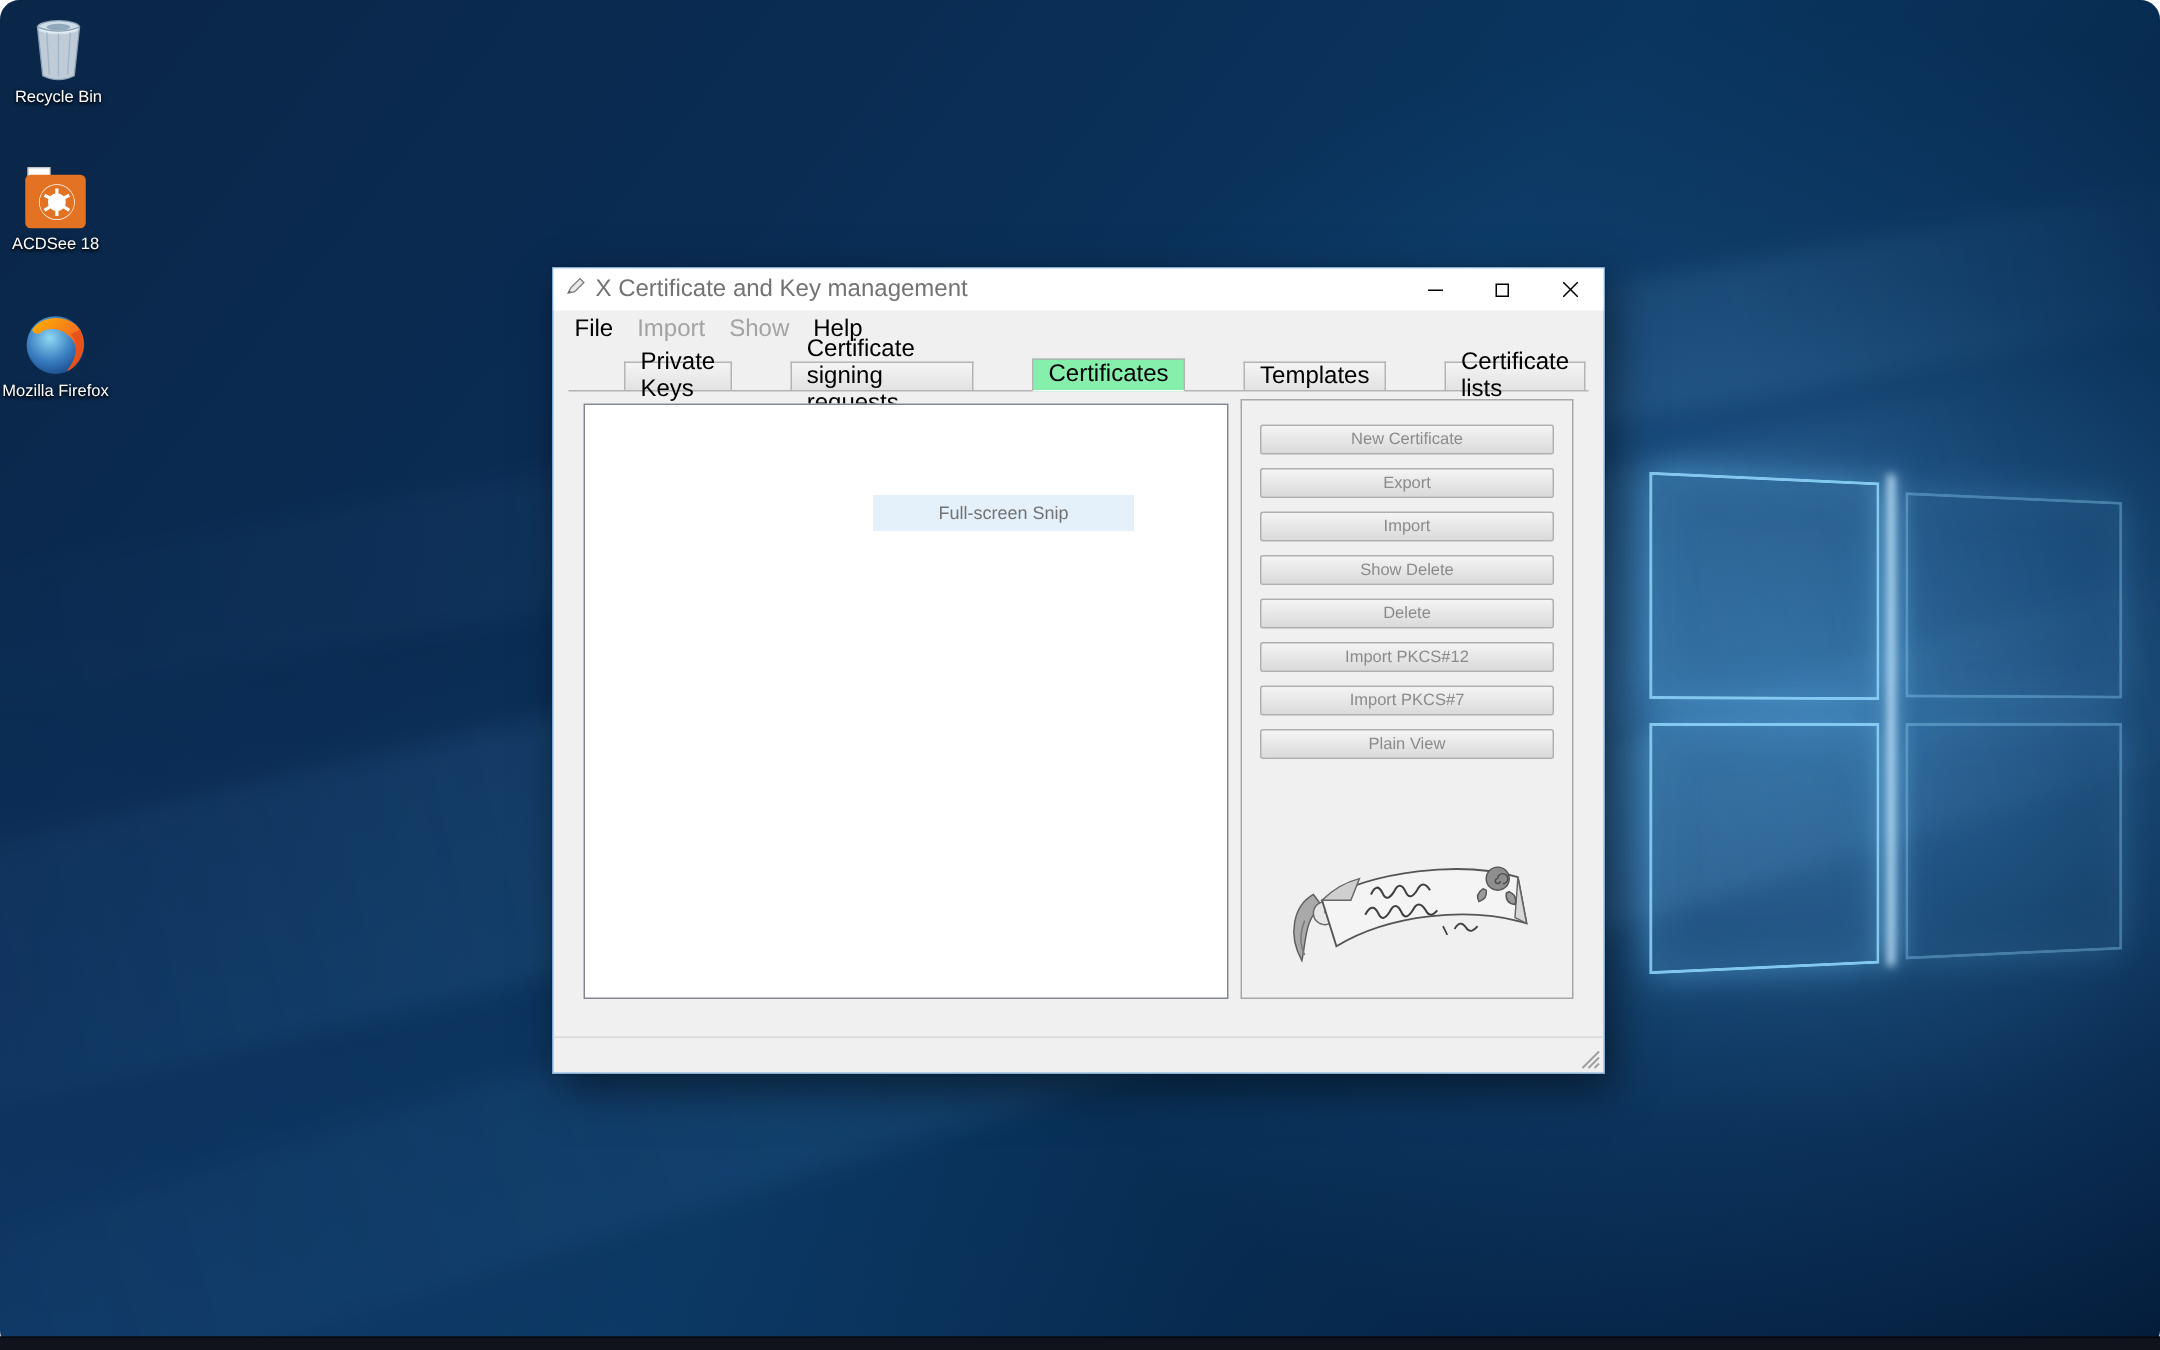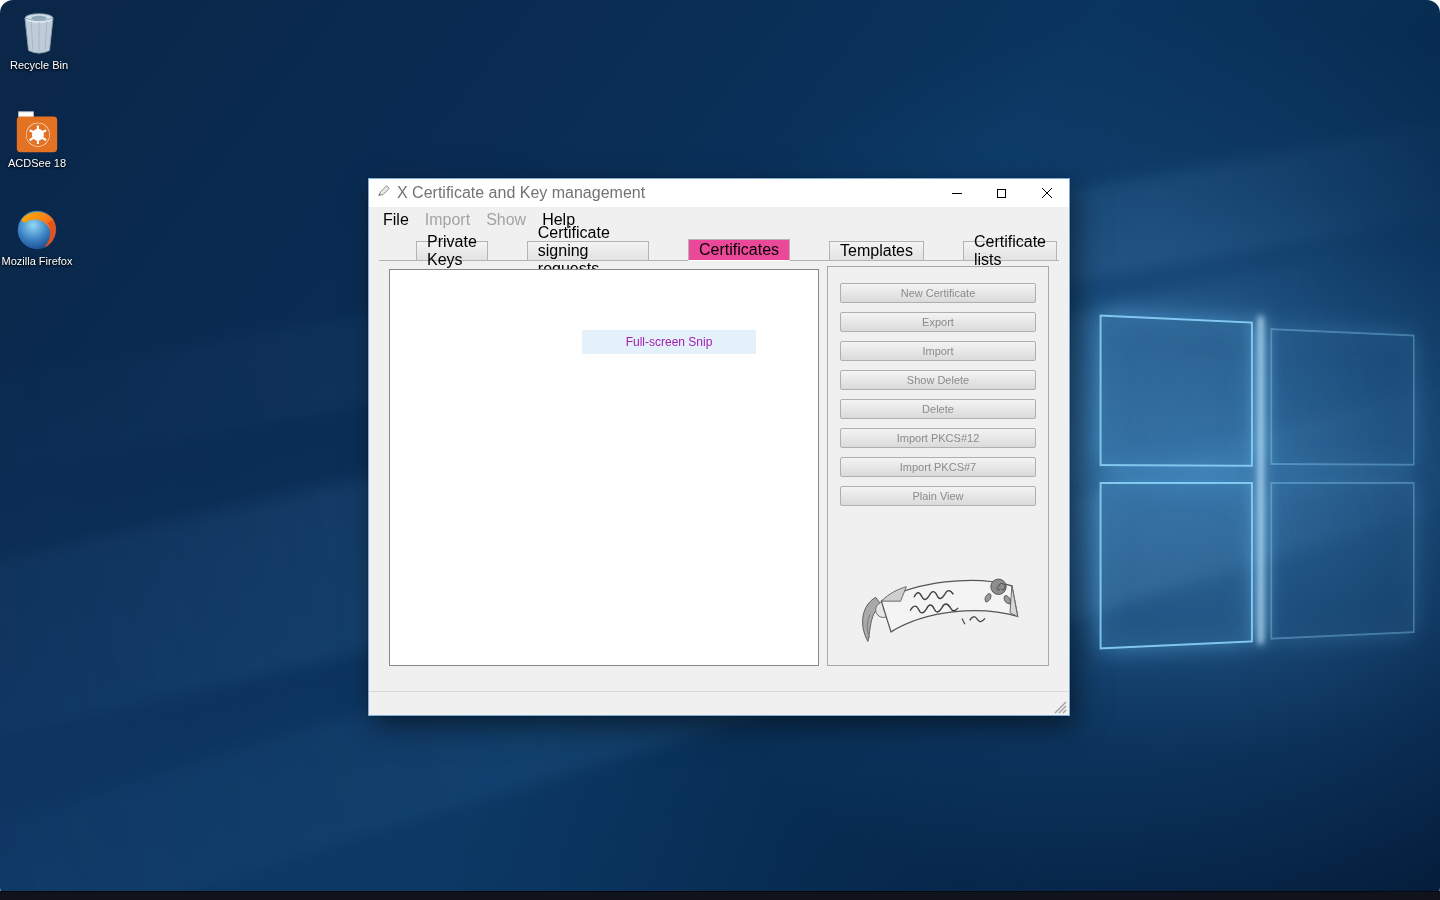--- a/index.html
+++ b/index.html
@@ -59,27 +59,27 @@
   .menubar { position:absolute; left:0; top:28px; right:0; height:26px; display:flex;
              align-items:center; padding-left:6px; font-size:16px; color:#000; }
   .menu-item { padding:3px 8px; }
   .menu-item.disabled { color:#a3a3a3; }
 
   .tabbar { position:absolute; left:10px; top:60px; right:10px; height:22px;
             display:flex; align-items:flex-end; border-bottom:1px solid #b4b4b4; }
   .tab { height:19px; padding:0 10px; margin-top:3px; margin-right:2px; font-size:16px; color:#000;
          display:flex; align-items:center; background:linear-gradient(#f4f4f4,#e2e2e2);
          border:1px solid #b4b4b4; border-bottom:none; position:relative;margin-left:37px; }
-  .tab.active { height:22px; margin-top:0; background:#ec4899; z-index:2; margin-bottom:-1px;
+  .tab.active { height:22px; margin-top:0; background:#86efac; z-index:2; margin-bottom:-1px;
                 border-bottom:1px solid #ffffff; }
 
   .list-area { position:absolute; left:20px; top:90px; width:430px; height:397px;
                background:#ffffff; border:1px solid #828790; }
   .snip-overlay { position:absolute; left:192px; top:60px; width:174px; height:24px;
-                  background:#e4f1fb; color:#a21caf; font-size:12px;
+                  background:#e4f1fb; color:#737373; font-size:12px;
                   display:flex; align-items:center; justify-content:center; }
 
   .side-panel { position:absolute; left:458px; top:87px; width:222px; height:400px;
                 border:1px solid #a8a8a8; background:#f0f0f0; }
   .side-btn { display:block; width:196px; height:20px; margin:0 auto 9px auto; font-size:11px;
               color:#8b8b8b; background:linear-gradient(#f4f4f4,#dadada); border:1px solid #afafaf;
               border-radius:2px; font-family:"Liberation Sans", sans-serif; }
   .side-btn:first-of-type { margin-top:16px; }
   .xca-logo { position:absolute; left:50%; bottom:8px; transform:translateX(-50%); }
 

